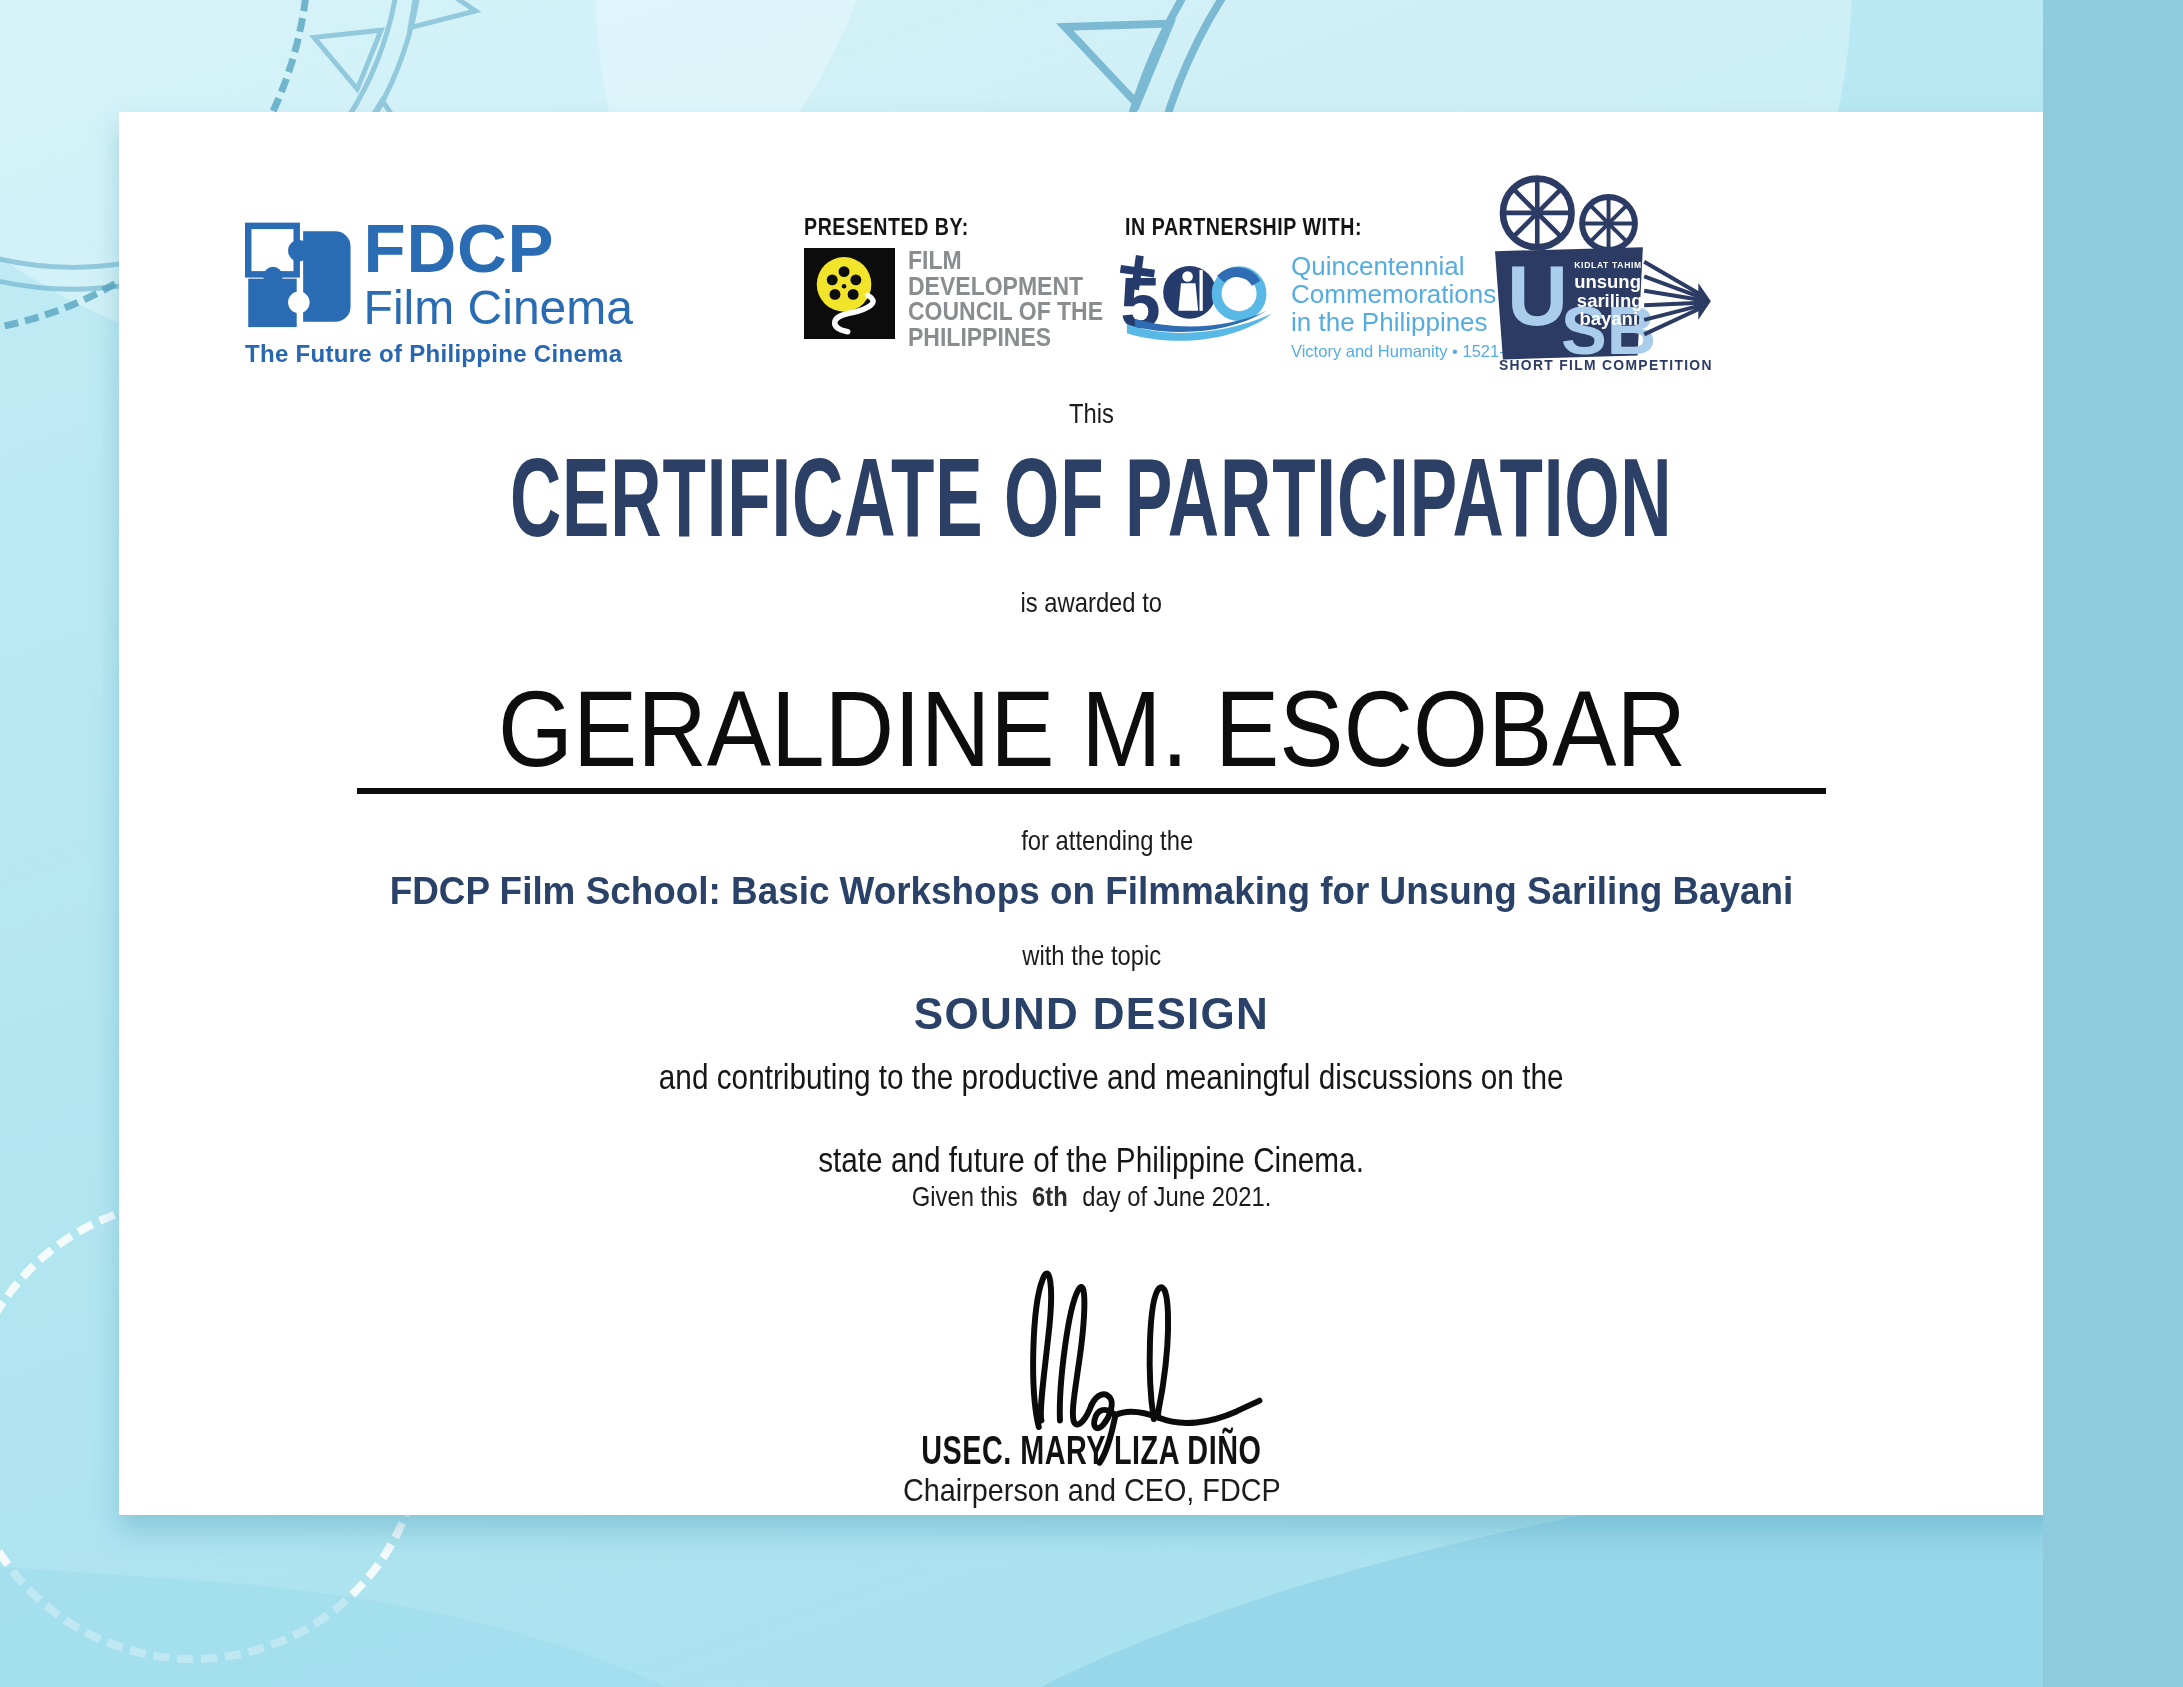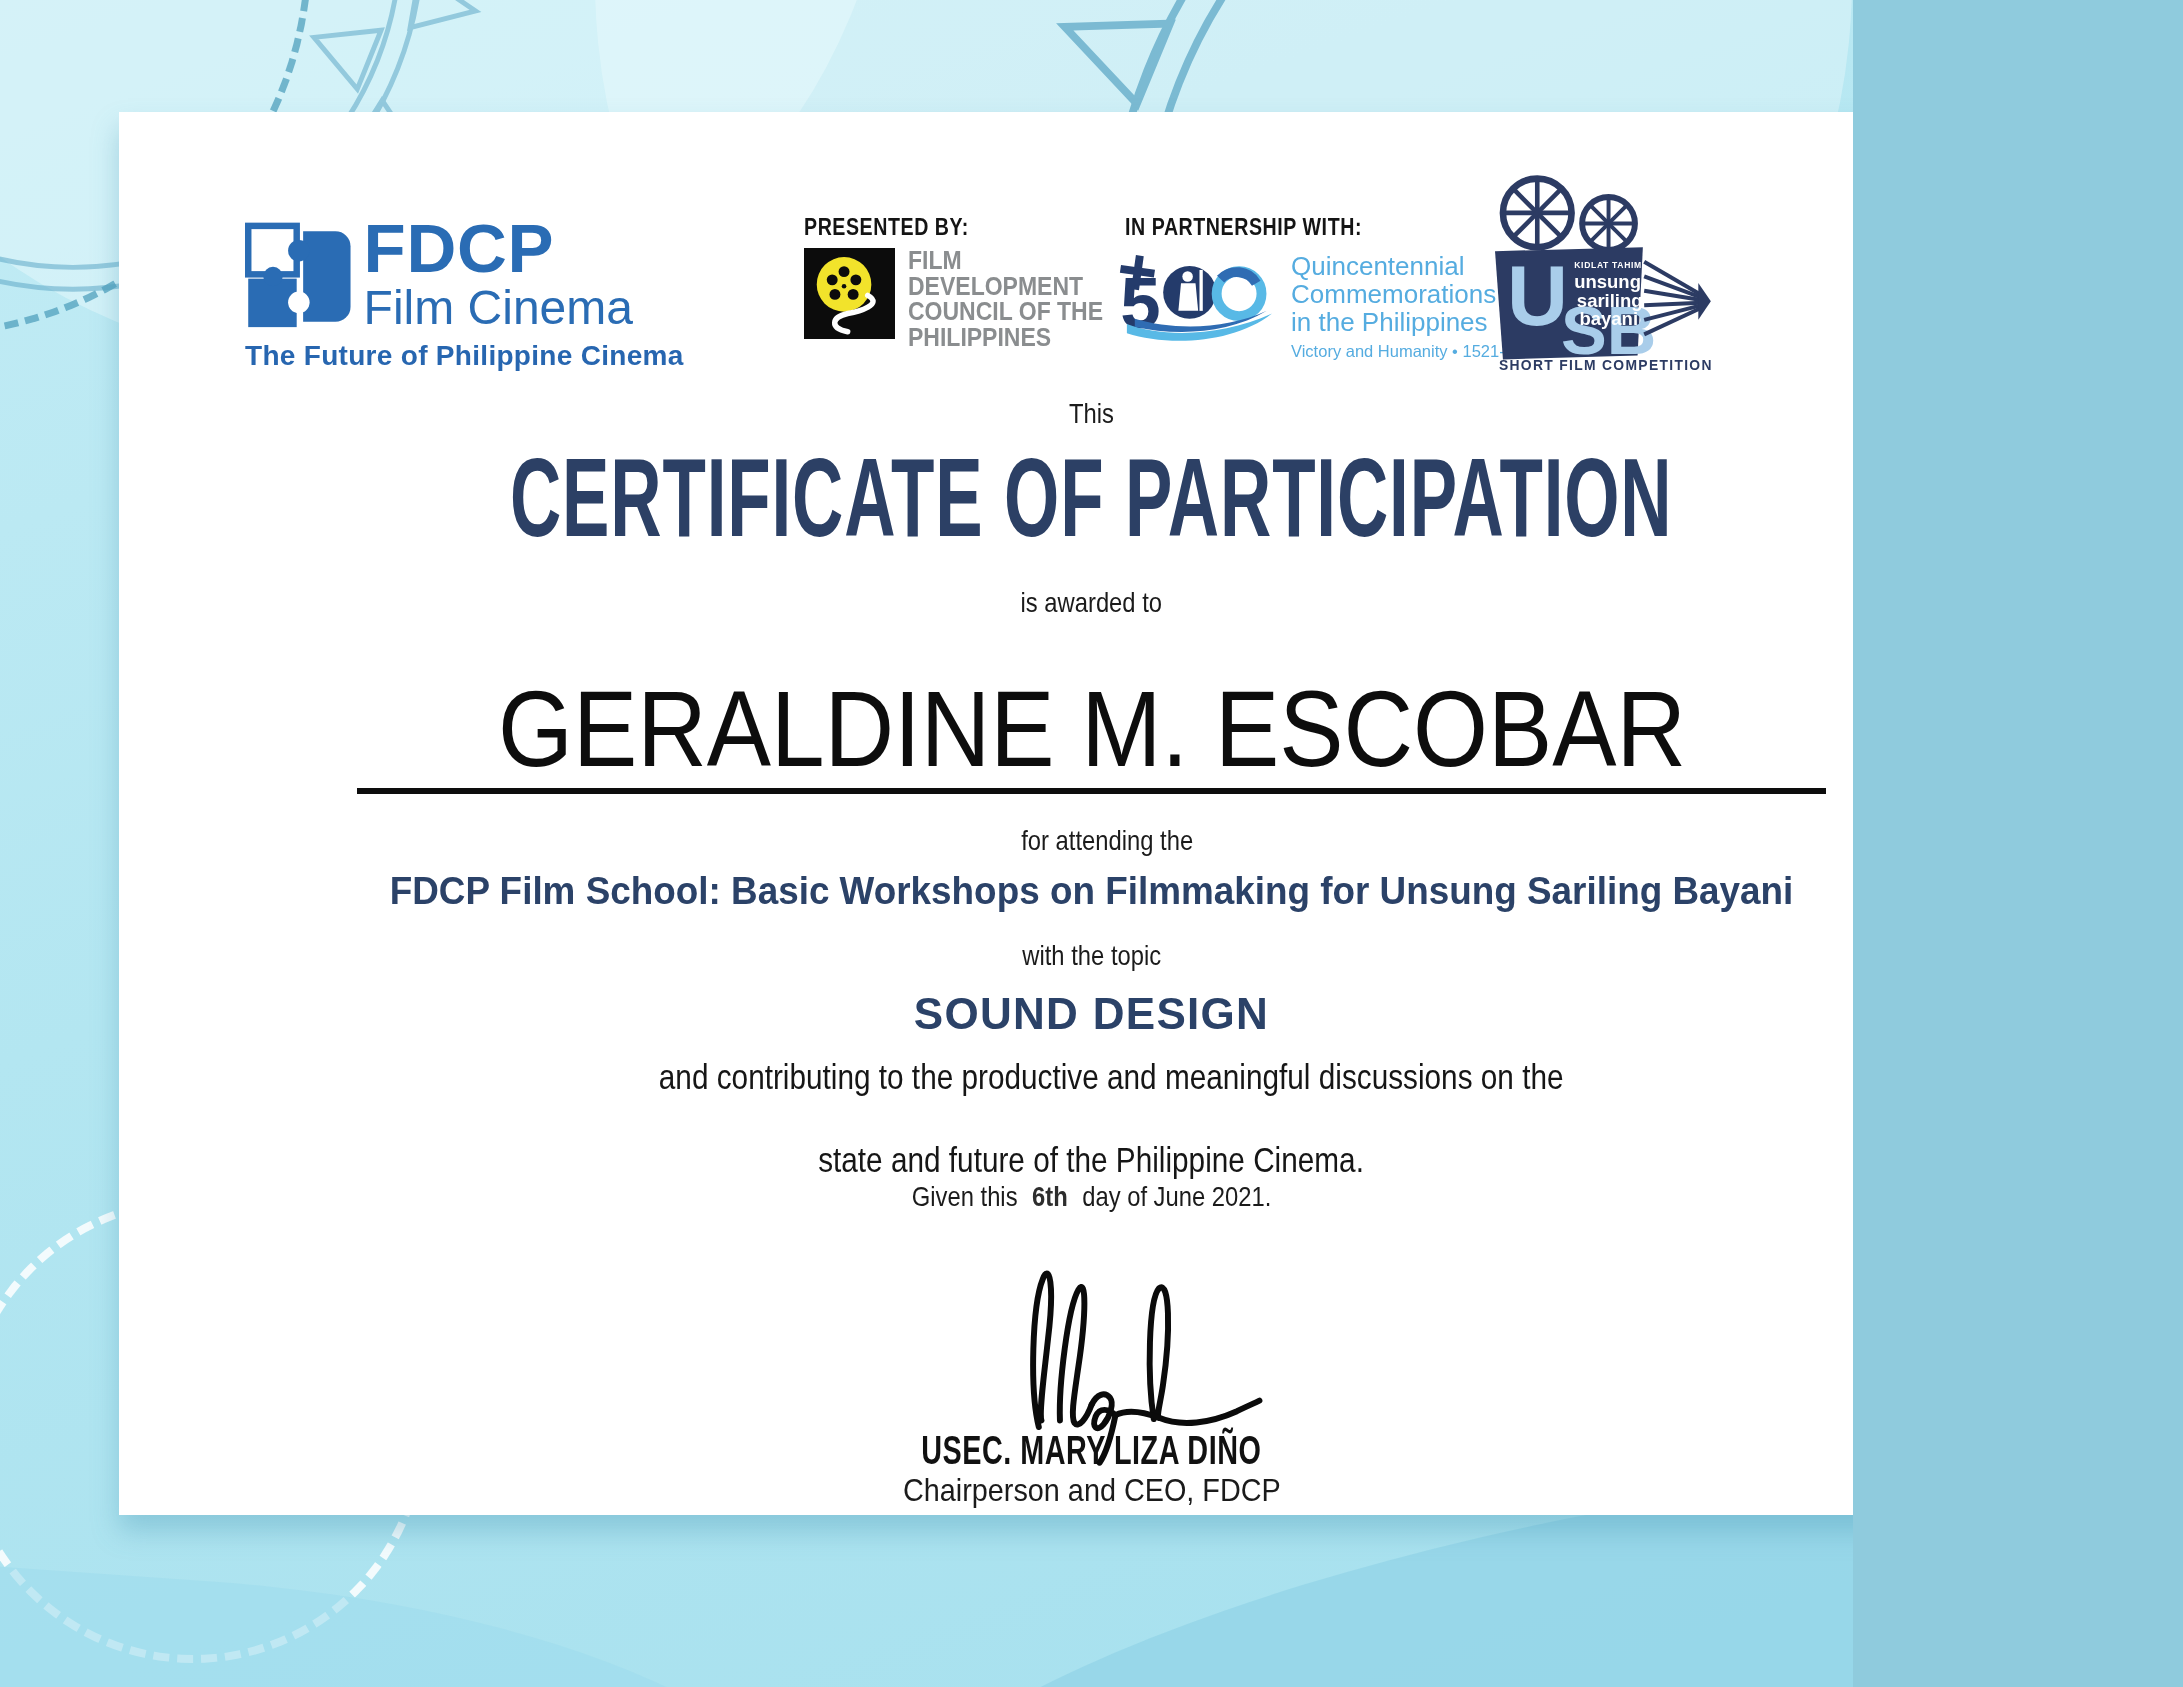--- a/index.html
+++ b/index.html
@@ -1,16 +1,16 @@
 <!DOCTYPE html>
 <html style="font-size:10.6px"><head>
 <meta charset="utf-8">
 <style>
   html,body{margin:0;padding:0;background:#8fcbdd;}
-  .page{position:relative;width:1853px;height:1687px;overflow:hidden;
+  .page{position:relative;width:2043px;height:1687px;overflow:hidden;
         background:linear-gradient(160deg,#c3ecf5 0%,#b3e6f1 45%,#a6e0ee 100%);
         font-family:"Liberation Sans",sans-serif;color:#161616;}
 
   
   .deco{position:absolute;pointer-events:none;}
   .soft-circle{border-radius:50%;}
   .soft-1{left:595px;top:-648px;width:1257px;height:1257px;background:rgba(255,255,255,.30);}
   .soft-2{left:-232px;top:-761px;width:1125px;height:1125px;background:rgba(235,250,253,.45);}
   .sun{opacity:.75;}
   .sun .ln{fill:none;stroke:#5fa9c7;stroke-width:5;}
@@ -34,21 +34,21 @@
   .cond{display:inline-block;transform:scaleX(.85);}
   .small-line{font-size:28px;color:#1b1b1b;}
 
   
   .hdr{position:absolute;}
   .fdcp-block{left:126px;top:108px;width:529px;}
   .fdcp-top{display:flex;align-items:center;gap:6.6px;}
   .fdcp-texts{display:flex;flex-direction:column;}
   .fdcp-acronym{font-size:69px;font-weight:bold;color:#2a6cb4;line-height:.85;letter-spacing:0.7px;}
   .fdcp-name{font-size:48px;color:#2a6cb4;line-height:1.05;margin-top:4px;}
-  .fdcp-tagline{font-size:28px;font-weight:600;color:#2766b0;margin-top:6.6px;letter-spacing:0.3px;}
+  .fdcp-tagline{font-size:24px;font-weight:600;color:#2766b0;margin-top:6.6px;letter-spacing:0.3px;}
   .pres-label,.part-label{font-size:24.5px;font-weight:bold;color:#141414;transform:scaleX(.8);
         transform-origin:left;white-space:nowrap;letter-spacing:0.7px;}
   .pres-label{left:685px;top:101px;}
   .part-label{left:1006px;top:101px;}
   .reel{left:685px;top:136px;}
   .council{left:789px;top:136px;}
   .council div{font-size:25px;font-weight:bold;color:#8a8d8f;line-height:1.02;transform:scaleX(.92);
         transform-origin:left;white-space:nowrap;}
   .q500{left:996px;top:138px;}
   .qtext{left:1172px;top:140px;}

